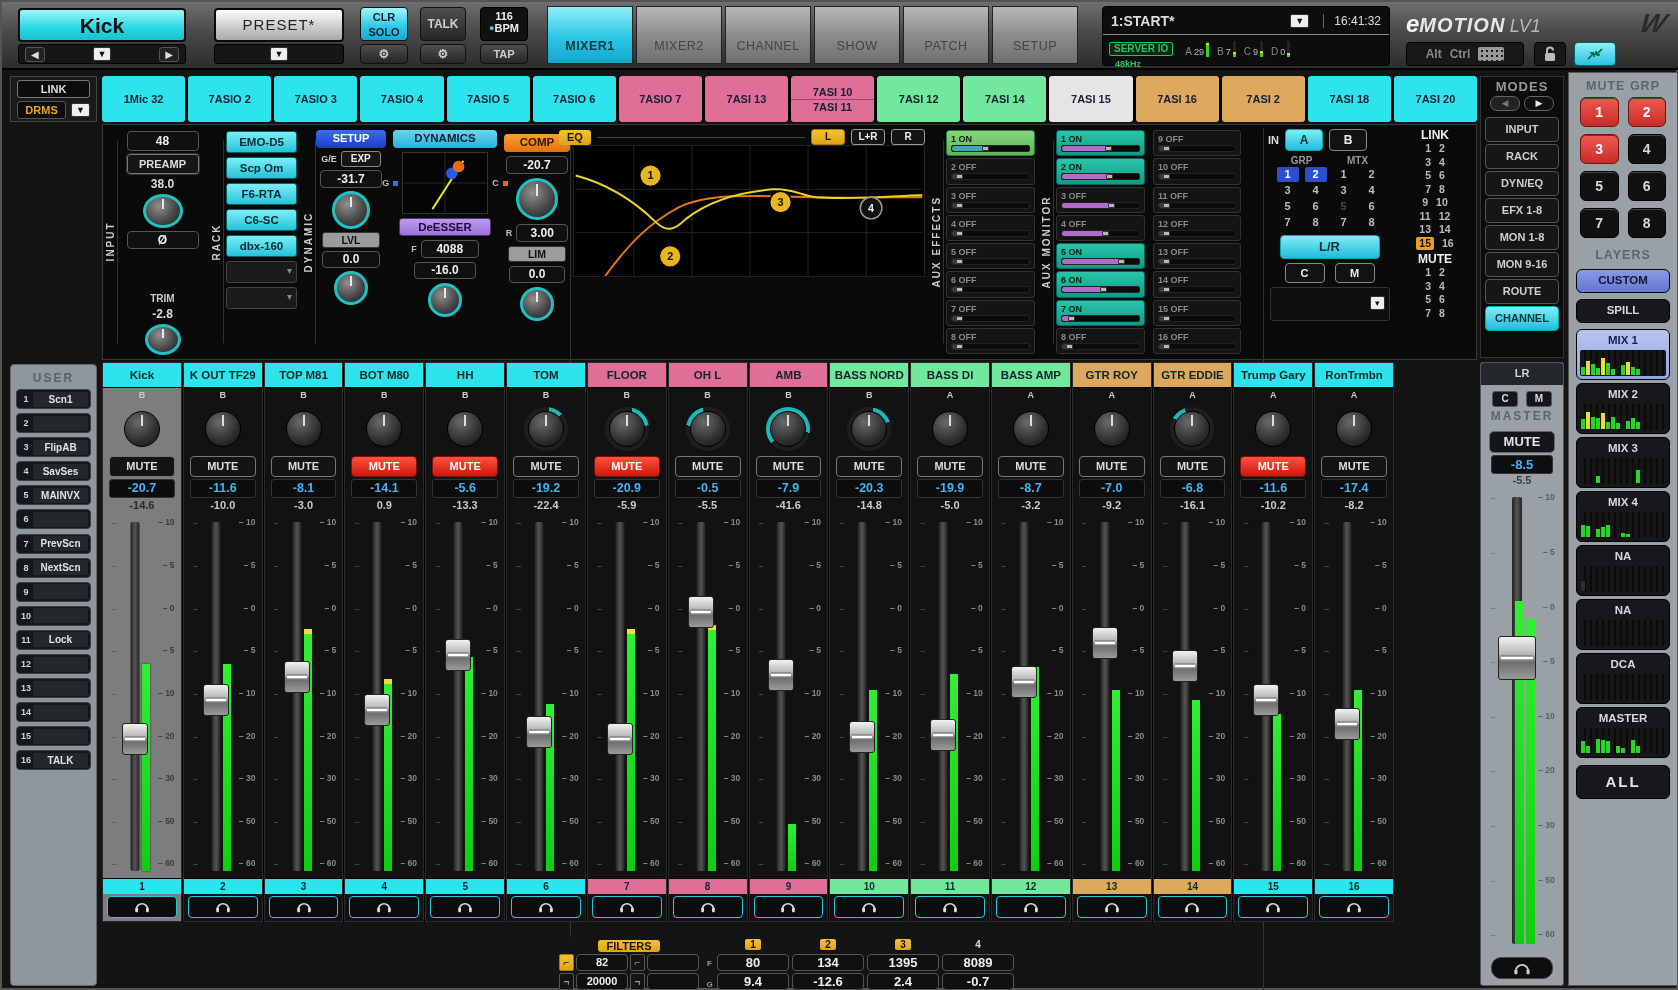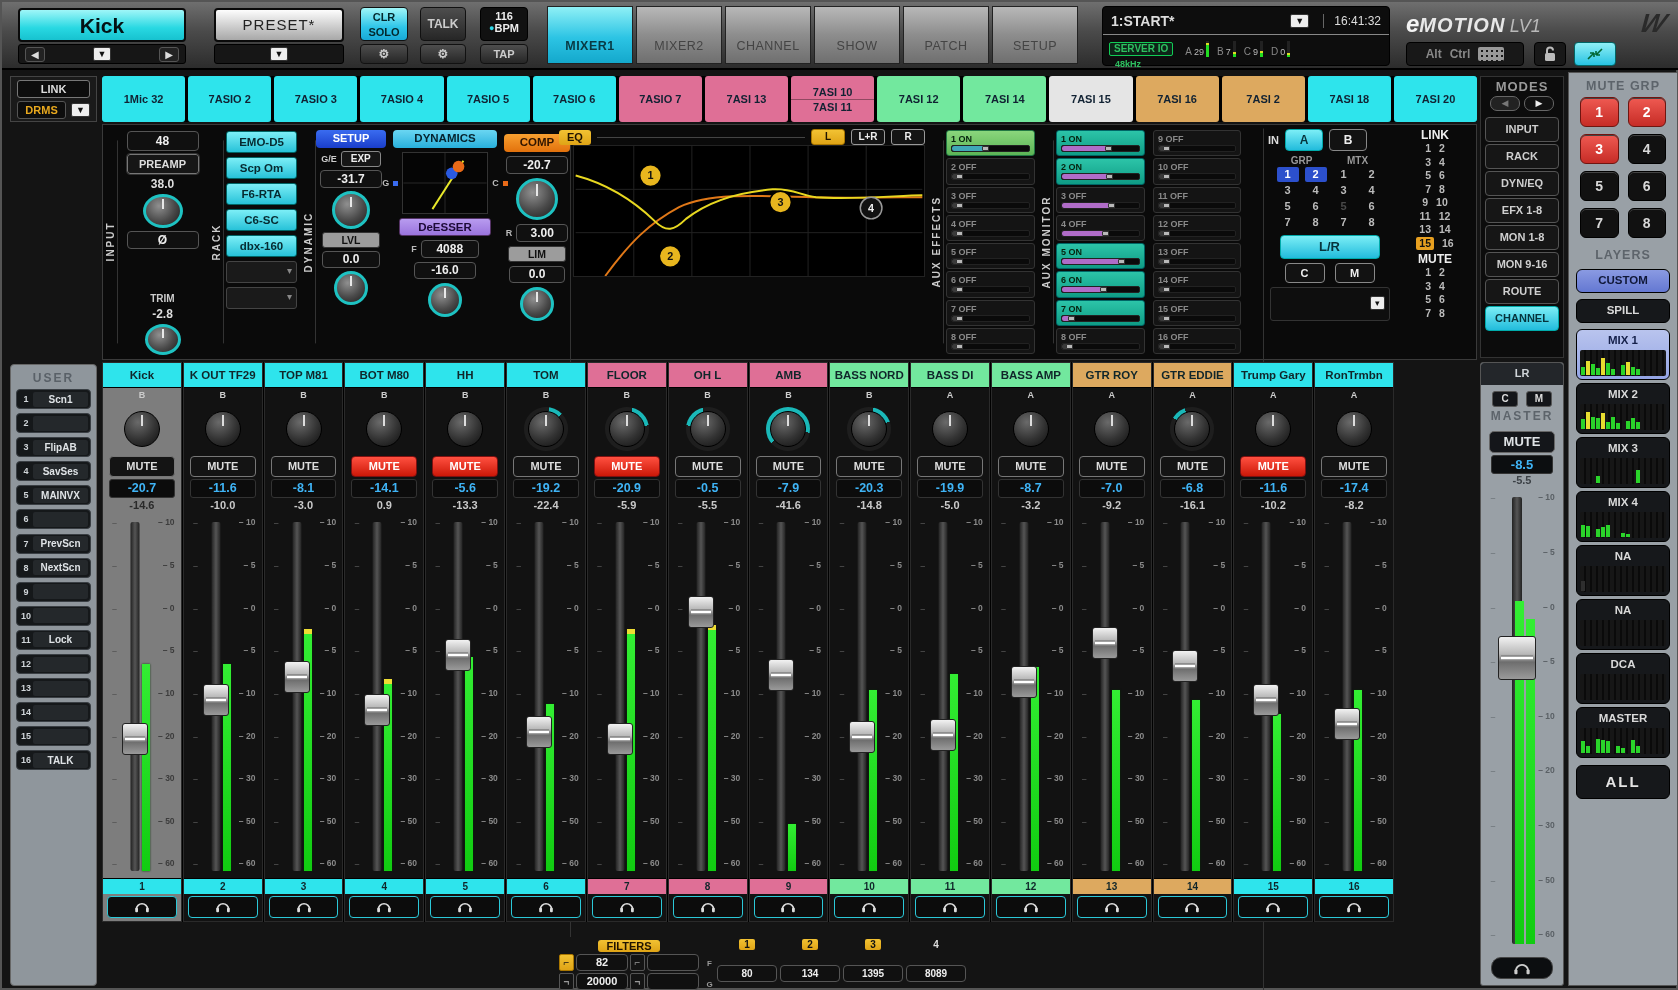--- a/index.html
+++ b/index.html
@@ -141,21 +141,21 @@
   #eq-graph { background:#000; border:1px solid #222; }
   #filters-zone { display:flex; gap:4px; margin-top:2px; align-items:flex-start; }
   .fcol { display:flex; flex-direction:column; gap:2px; }
   .frow { display:flex; gap:2px; align-items:center; }
   .filt-ic { width:15px; height:17px; background:#141414; border:1px solid #555; border-radius:2px; color:#999;
     font-size:10px; text-align:center; line-height:15px; font-weight:bold; }
   .filt-ic.on { background:linear-gradient(#f2c233,#dfa416); color:#111; border-color:#a70; }
   .fval { width:52px; height:17px; line-height:15px; font-size:11px; }
   .band-hdr { text-align:center; font-size:10px; font-weight:bold; color:#ddd; height:13px; }
   .band-hdr b { background:linear-gradient(#f2c233,#dfa416); color:#111; border-radius:2px; padding:0 5px; }
-  .bval { width:60px; height:17px; line-height:15px; font-size:10px;margin-top:11px; }
+  .bval { width:72px; height:17px; line-height:15px; font-size:13px; }
   .fg-lbl { width:9px; font-size:8px; color:#999; font-weight:bold; text-align:center; }
   .aux-sect { width:110px; flex-direction:row; }
   .aux-slots { flex:1; display:flex; flex-direction:column; gap:2px; padding:1px 2px; }
   .aux-slot { flex:1; border-radius:3px; border:1px solid #333; background:#141414; padding:1px 4px; display:flex;
     flex-direction:column; justify-content:center; gap:1px; }
   .aux-slot .al { font-size:9px; font-weight:bold; color:#8a8a8a; }
   .aux-slot.on-green { background:linear-gradient(#8ad67c,#5cb556); border-color:#274; }
   .aux-slot.on-teal { background:linear-gradient(#2cc4a8,#0f9c85); border-color:#066; }
   .aux-slot.on-green .al,.aux-slot.on-teal .al { color:#06220e; }
   .aux-track { height:7px; background:#0a0a0a; border-radius:2px; position:relative; border:1px solid #222; }

